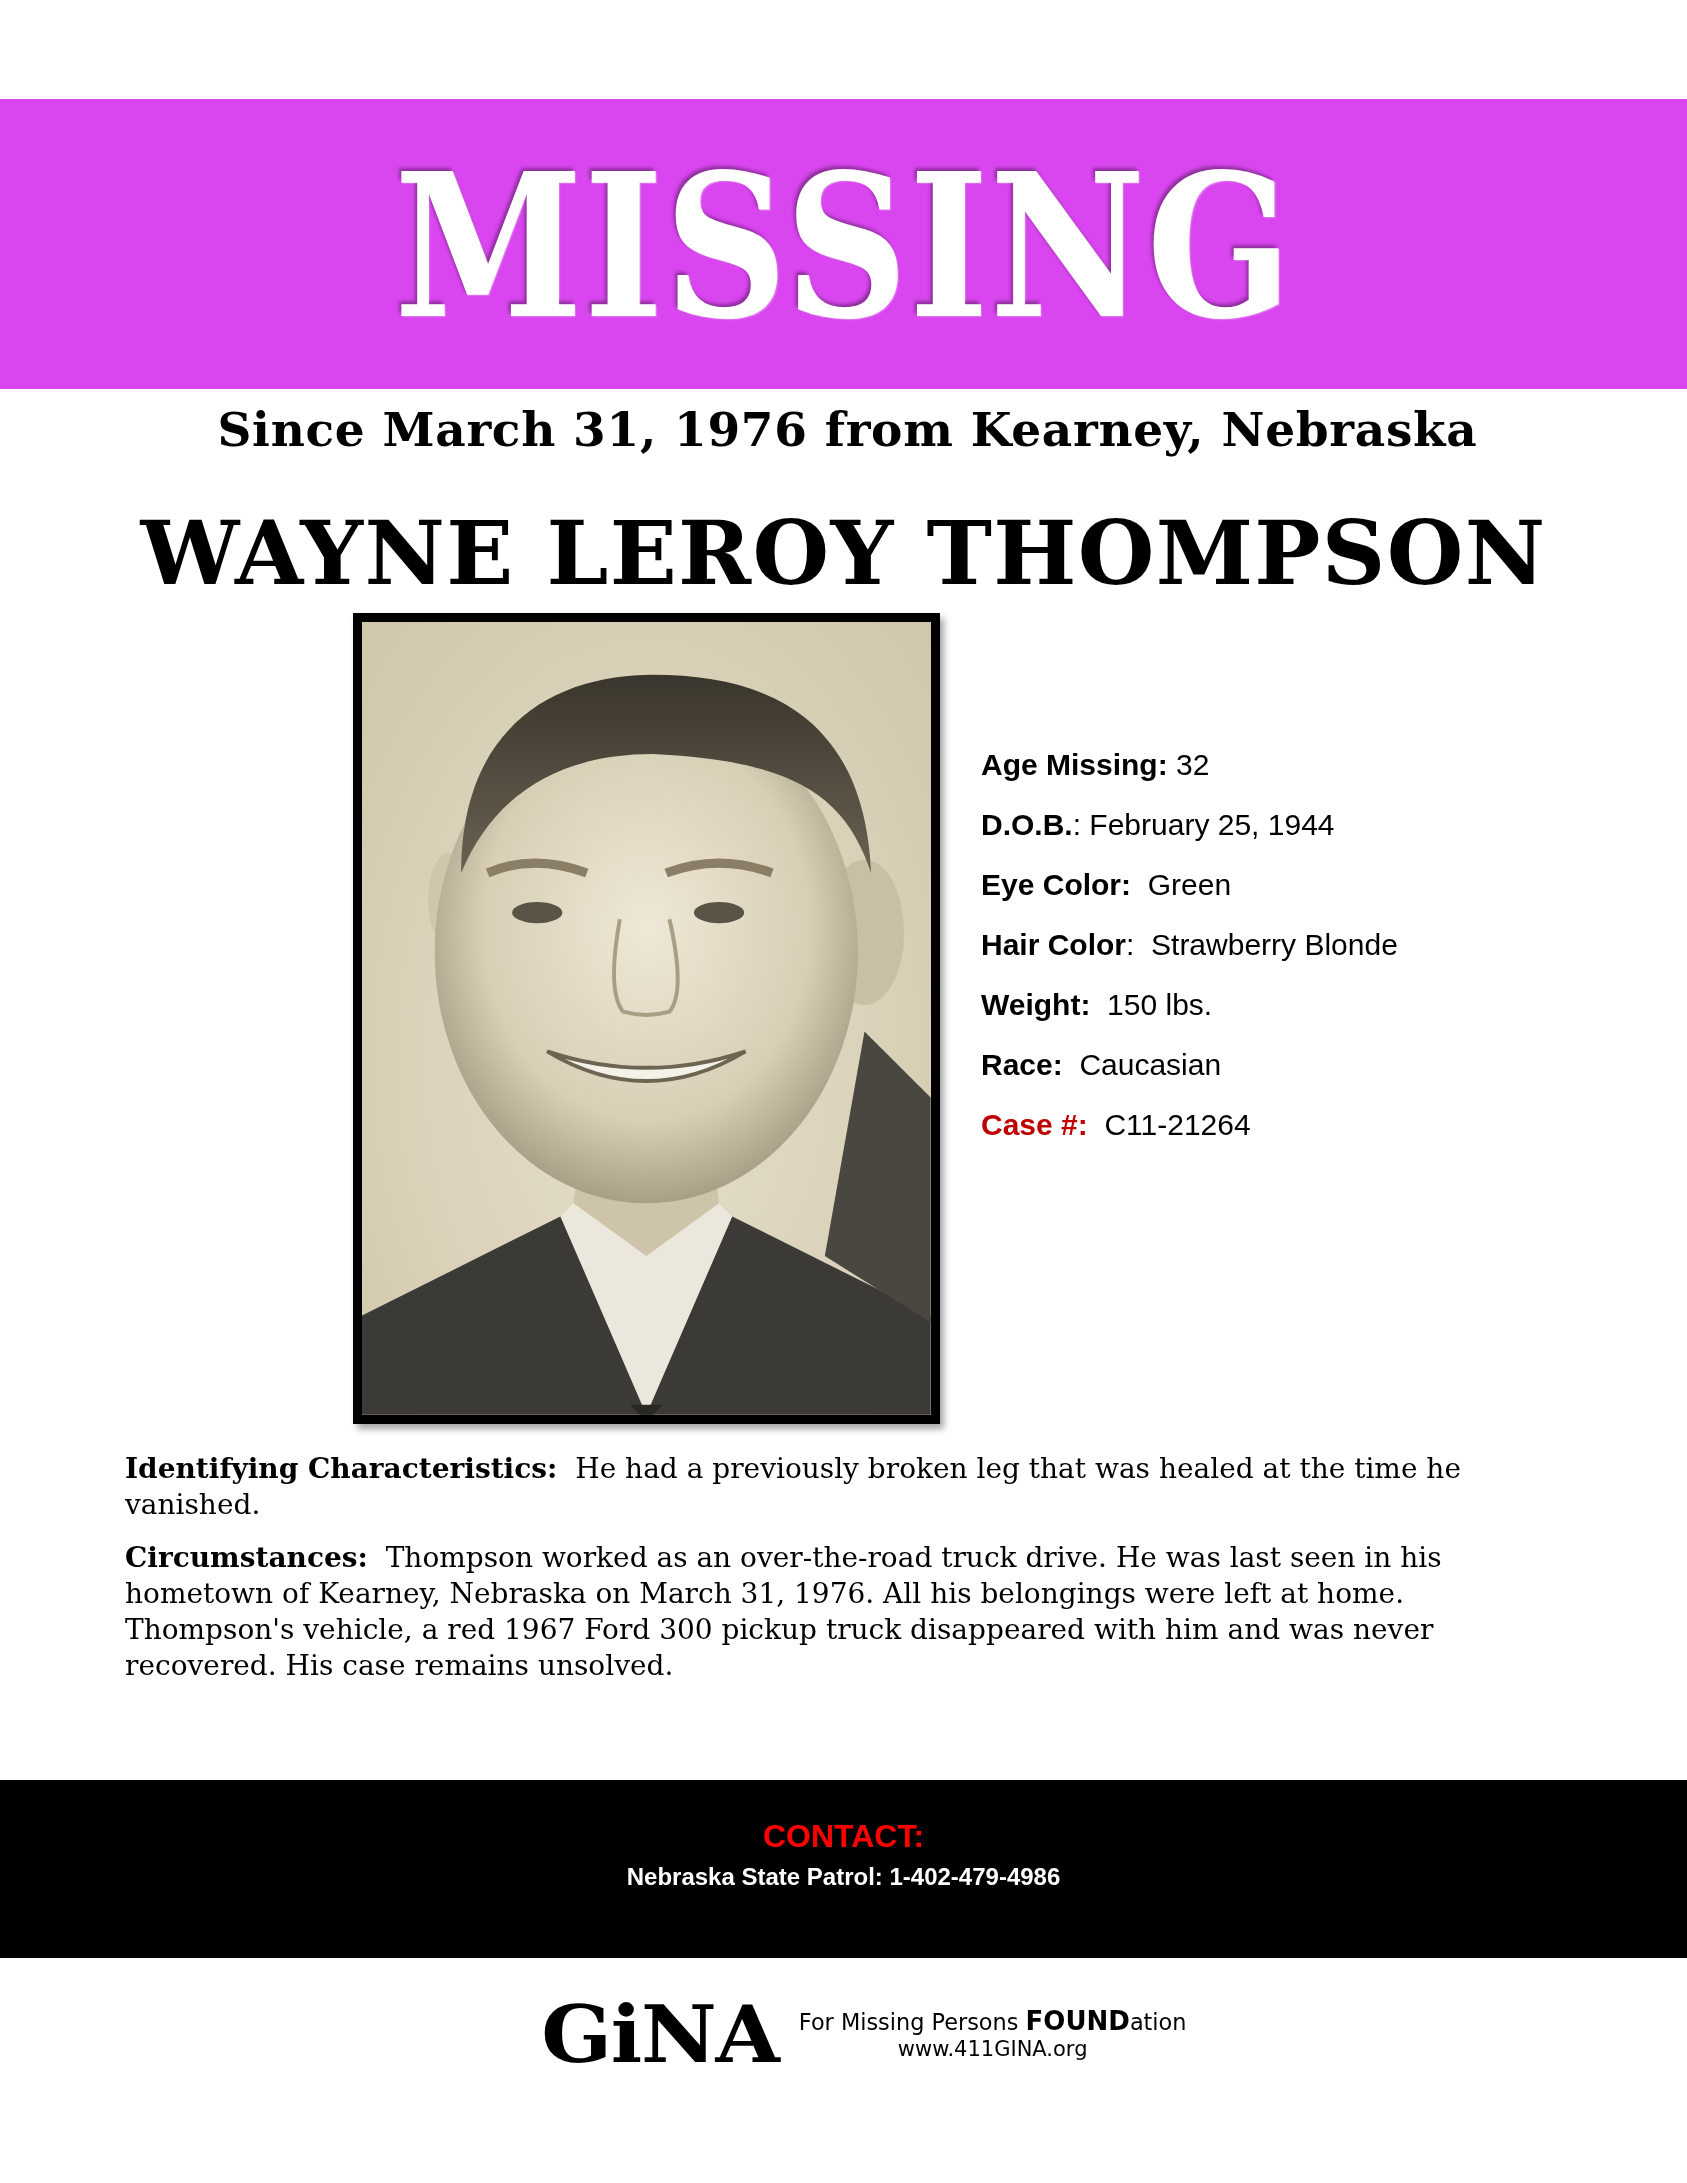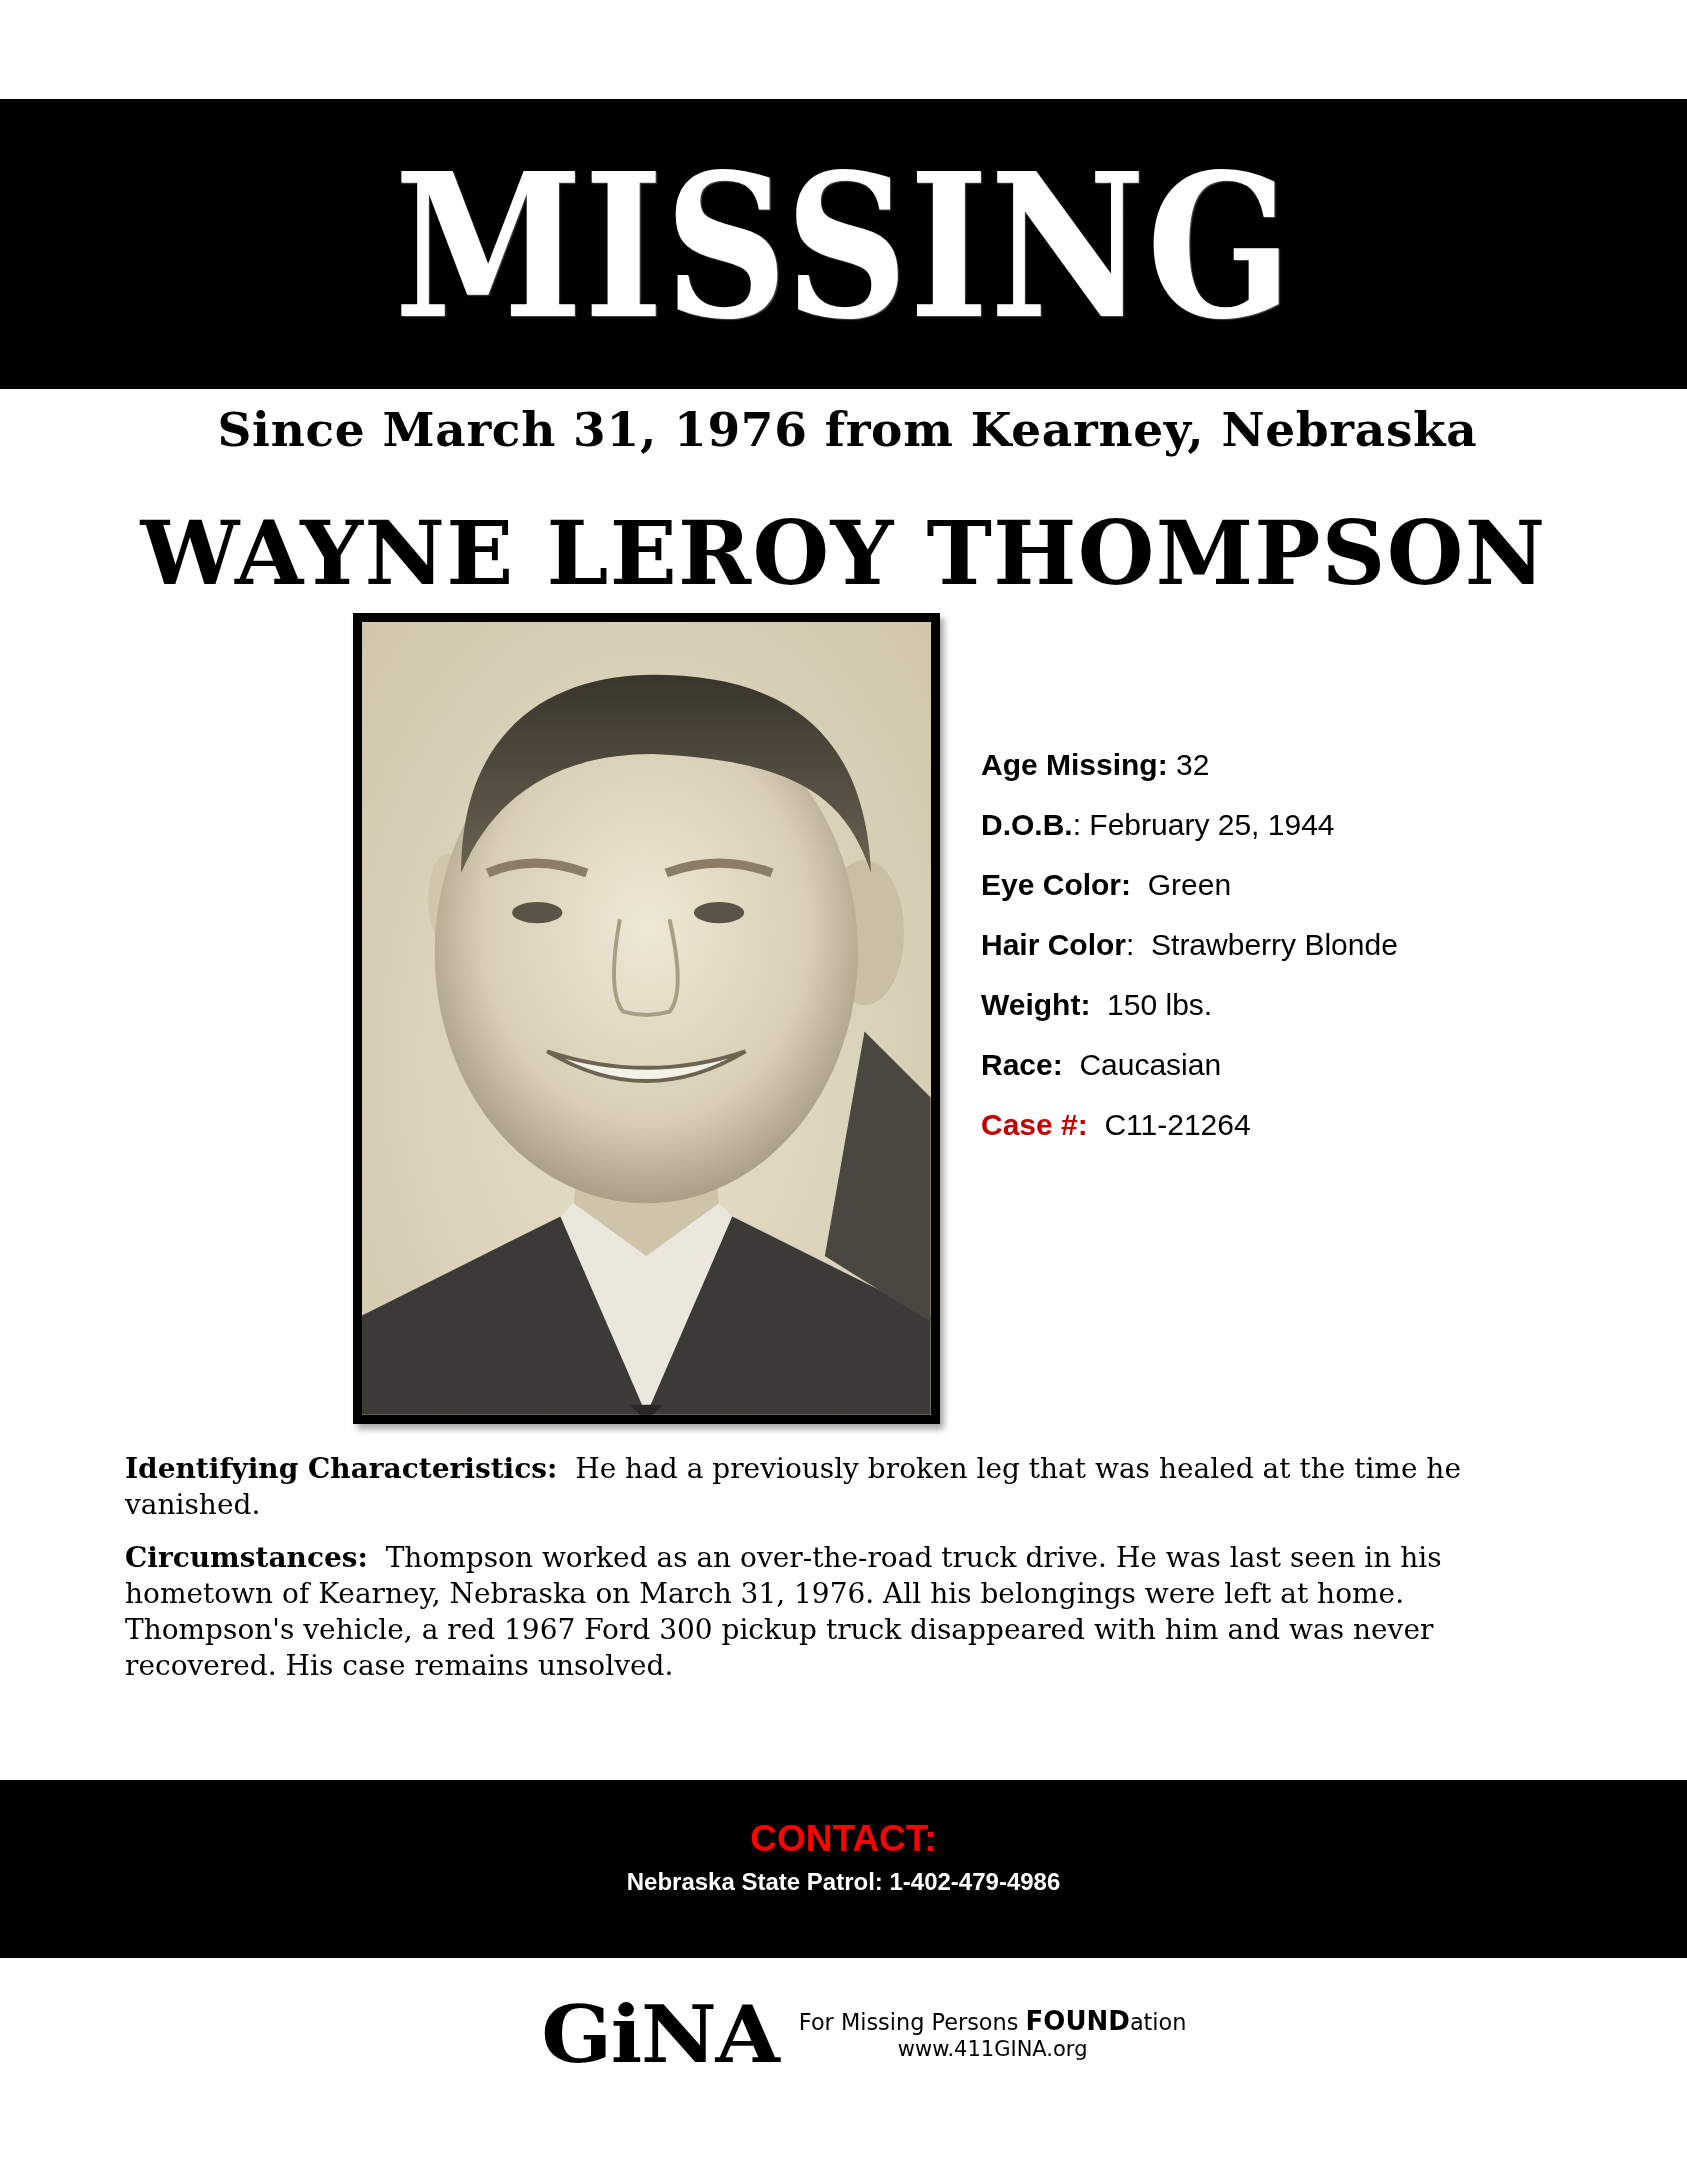--- a/index.html
+++ b/index.html
@@ -1,38 +1,38 @@
 <!DOCTYPE html>
 <html style="font-size:10.6px"><head>
 <meta charset="utf-8">
 <style>
   html, body { margin: 0; padding: 0; background: #ffffff; }
   body { width: 1687px; height: 2183px; position: relative; overflow: hidden; font-family: "DejaVu Serif", serif; color: #000; }
 
-  .banner { position: absolute; left: 0; top: 99px; width: 1687px; height: 290px; background: #000000; display: flex; align-items: center; justify-content: center; }
+  .banner { position: absolute; left: 0; top: 99px; width: 1687px; height: 290px; background: #d946ef; display: flex; align-items: center; justify-content: center; }
   .banner-title { font-family: "DejaVu Serif", serif; font-weight: bold; font-size: 198px; color: #ffffff; letter-spacing: 1.3px; transform: scaleX(0.86); text-shadow: -2.6px -2.6px 4px rgba(0,0,0,0.35), 1.3px 1.3px 1.3px rgba(255,255,255,0.3); line-height: 1; margin-top: 6.6px; }
 
   .since { position: absolute; left: 4px; top: 402px; width: 1687px; text-align: center; font-family: "DejaVu Serif", serif; font-weight: bold; font-size: 47px; letter-spacing: 0.7px; }
   .name { position: absolute; left: 0; top: 501px; width: 1687px; text-align: center; font-family: "DejaVu Serif", serif; font-weight: bold; font-size: 88px; letter-spacing: 1.3px; }
 
   .photo-frame { position: absolute; left: 353px; top: 613px; width: 587px; height: 811px; background: #000; box-shadow: 4px 5.3px 6.6px rgba(0,0,0,0.35); }
   .photo { position: absolute; left: 9.2px; top: 9.2px; right: 9.2px; bottom: 9.2px; background: radial-gradient(ellipse at 50% 55%, #e8e1cc 0%, #d9d1b8 60%, #cfc6ab 100%); overflow: hidden; }
   .photo svg { width: 100%; height: 100%; display: block; }
 
   .facts { position: absolute; left: 981px; top: 744px; font-family: "Liberation Sans", sans-serif; font-size: 30px; }
   .fact-row { height: 60px; line-height: 42px; white-space: pre; }
   .fact-label { font-weight: bold; }
   .fact-label.red { color: #c00000; }
 
   .desc { position: absolute; left: 125px; top: 1451px; width: 1437px; font-family: "DejaVu Serif", serif; font-size: 28px; line-height: 36px; }
   .desc p { margin: 0 0 17px 0; }
   .desc .lbl { font-weight: bold; }
 
   .contact { position: absolute; left: 0; top: 1780px; width: 1687px; height: 178px; background: #000; text-align: center; font-family: "Liberation Sans", sans-serif; font-weight: bold; }
-  .contact-title { color: #ff0000; font-size: 37px; margin-top: 38px; display: block; }
+  .contact-title { color: #ff0000; font-size: 32px; margin-top: 38px; display: block; }
   .contact-line { color: #ffffff; font-size: 24px; margin-top: 8px; display: block; }
 
   .logo { position: absolute; left: 547px; top: 1995px; height: 79px; display: flex; align-items: center; }
   .logo-mark { font-family: "DejaVu Serif", serif; font-weight: bold; font-size: 79px; letter-spacing: -1.3px; line-height: 1; transform: scaleX(1.05); }
   .logo-text { margin-left: 26px; font-family: "DejaVu Sans", sans-serif; text-align: center; line-height: 1.15; }
   .logo-line1 { font-size: 22.4px; }
   .logo-line1 b { font-size: 26px; }
   .logo-line2 { font-size: 21px; font-weight: normal; }
 </style>
 </head>

